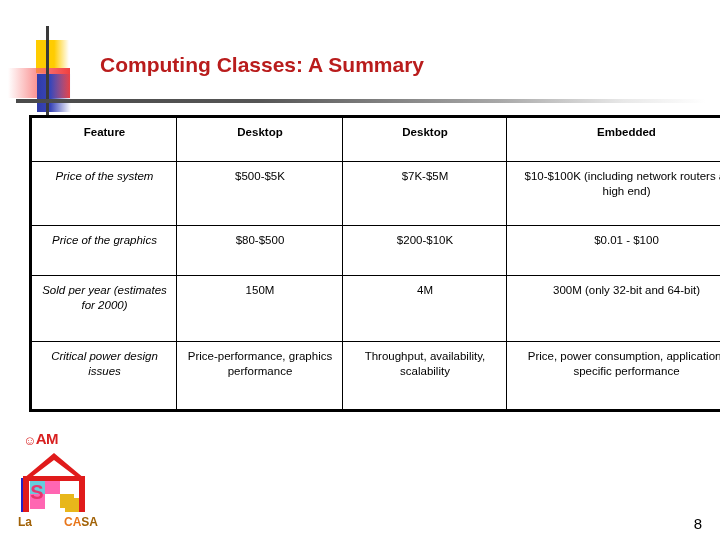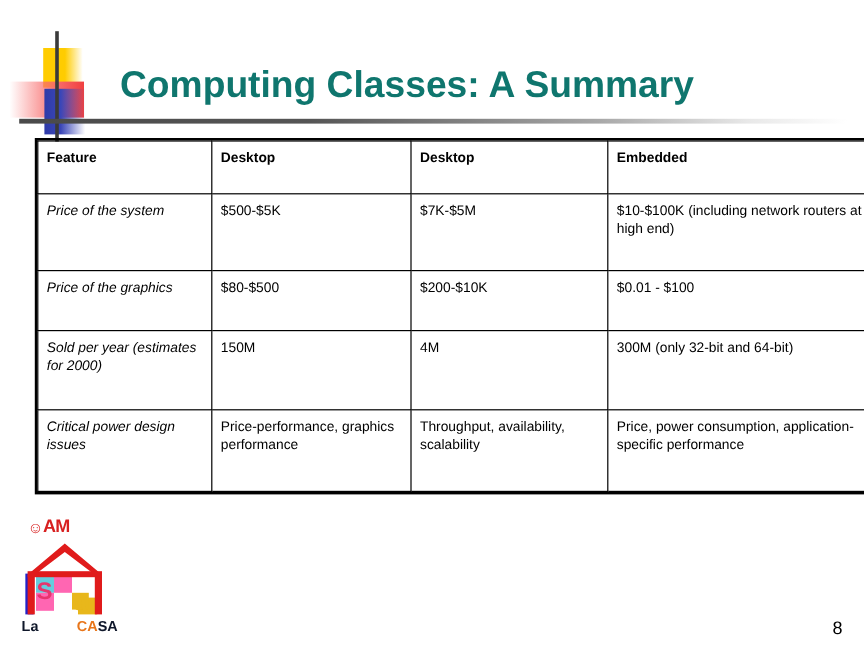--- a/index.html
+++ b/index.html
@@ -64,44 +64,44 @@
     height: 4px;
     background: linear-gradient(to right, #4a4a4a 0%, #555555 35%, #a8a8a8 70%, #e8e8e8 88%, #ffffff 100%);
   }
 
   
   .slide-title {
     position: absolute;
     left: 100px;
     top: 53px;
     width: 600px;
-    font-size: 31px;
-    font-weight: bold;
-    color: #0f766e;
+    font-size: 21px;
+    font-weight: bold;
+    color: #b91c1c;
     letter-spacing: 0px;
     white-space: nowrap;
   }
 
   
   .data-table {
     position: absolute;
     left: 29px;
     top: 115px;
     width: 658px;
     border-collapse: collapse;
     table-layout: fixed;
   }
   .data-table td, .data-table th {
     border: 1.5px solid #000000;
     vertical-align: top;
     padding: 7px 6px 4px 7px;
     font-size: 11.5px;
     line-height: 1.32;
     color: #000000;
-    text-align: left;
+    text-align: center;
     font-weight: normal;
     margin-top: 45px;
   }
   .data-table thead th {
     font-weight: bold;
     height: 32px;
   }
   .data-table .col-feature { width: 131px; }
   .data-table .col-desktop { width: 152px; }
   .data-table .col-server  { width: 150px; }
@@ -159,21 +159,21 @@
   .house-svg { display:block; }
   .logo-lacasa {
     position: absolute;
     left: 1px;
     top: 85px;
     font-size: 12px;
     font-weight: bold;
     letter-spacing: 0px;
     white-space: nowrap;
   }
-  .lc-red    { color: #0f172a; }
+  .lc-red    { color: #a16207; }
   .lc-orange { color: #E8761B; padding-left: 32px; }
 
   
   .page-number {
     position: absolute;
     right: 18px;
     bottom: 8px;
     font-size: 15px;
     color: #000000;
   }

